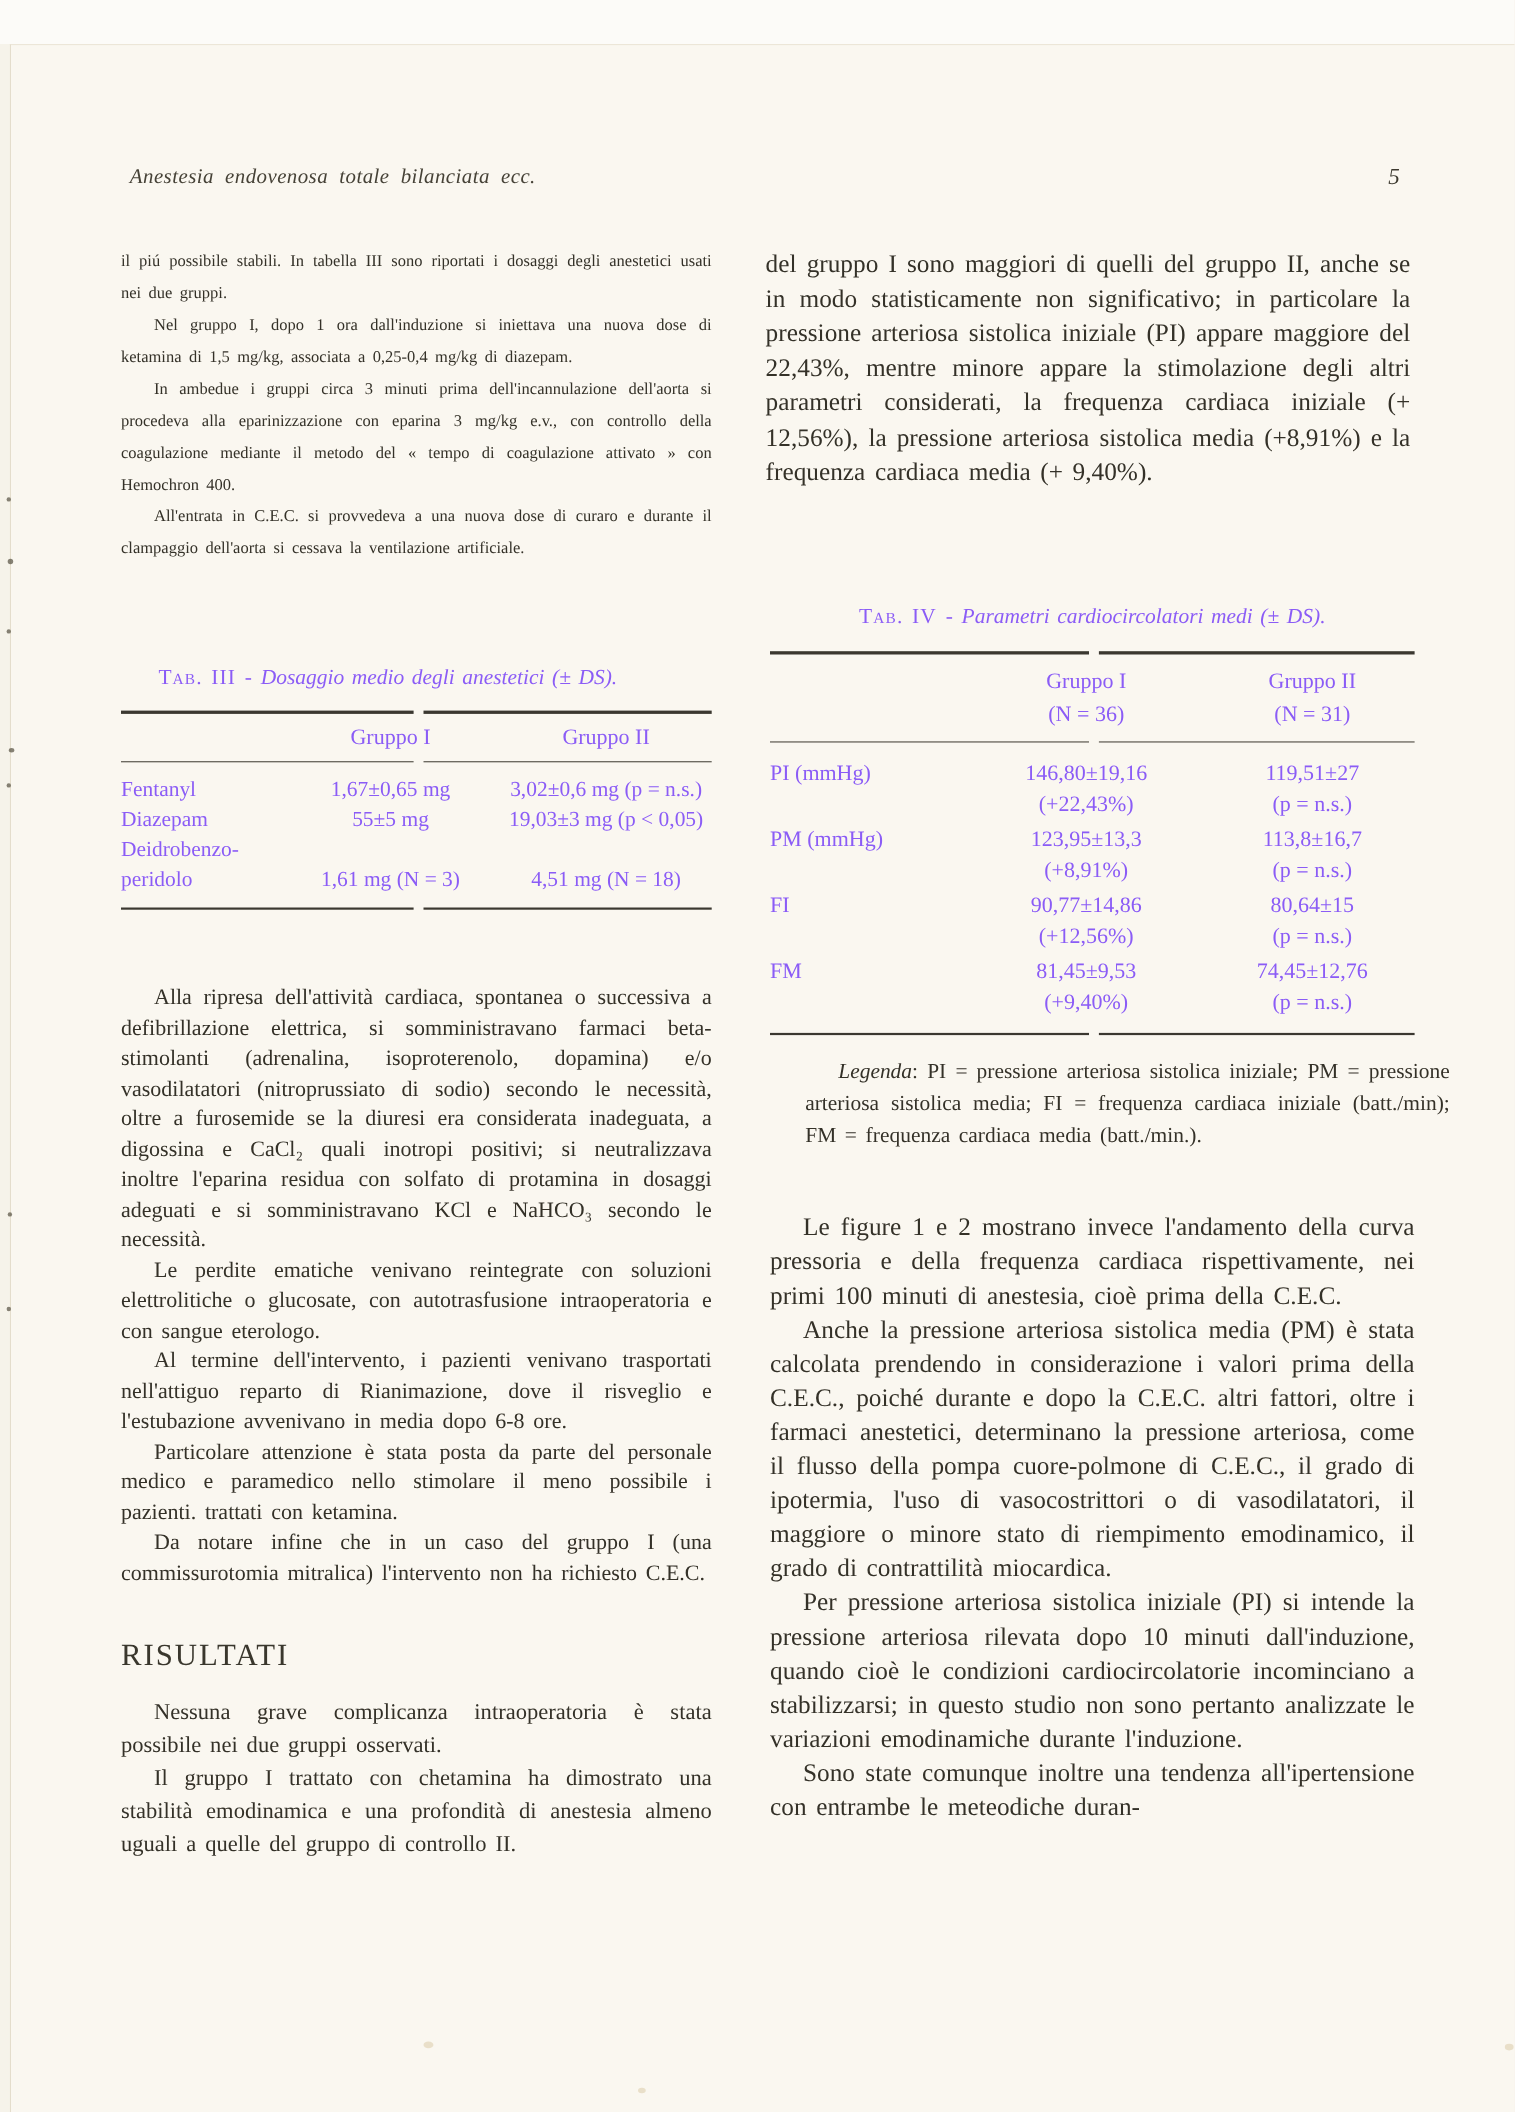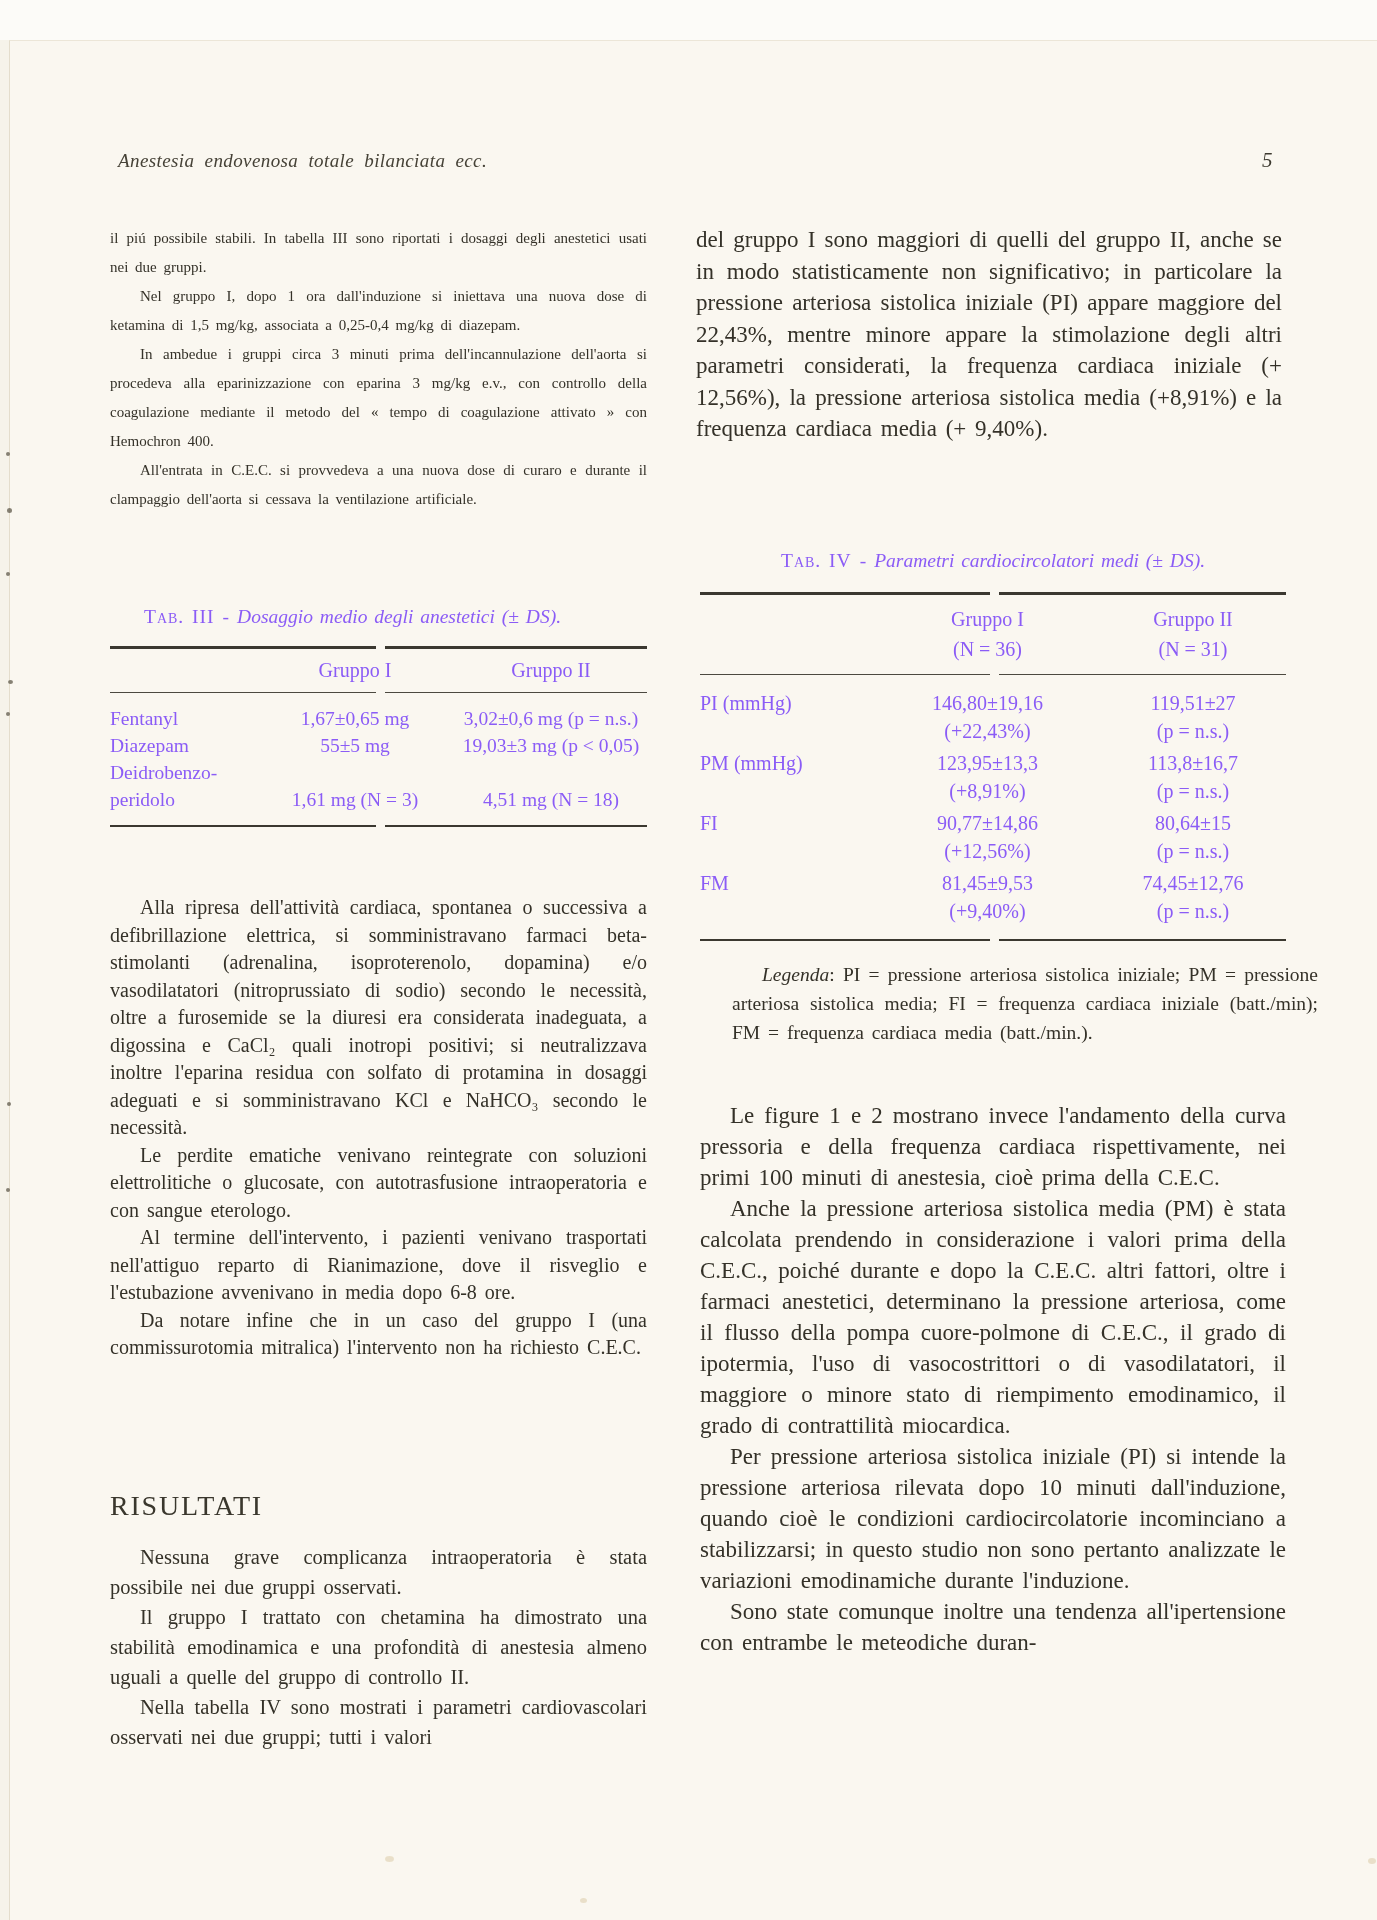--- a/index.html
+++ b/index.html
@@ -131,28 +131,28 @@
   <div class="rule th">
       <span class="seg1"></span>
       <span class="seg2"></span>
     </div>
 </div>
 
 <div class="col lflow2">
   <p class="ind">Alla ripresa dell'attività cardiaca, spontanea o successiva a defibrillazione elettrica, si somministravano farmaci beta-stimolanti (adrenalina, isoproterenolo, dopamina) e/o vasodilatatori (nitroprussiato di sodio) secondo le necessità, oltre a furosemide se la diuresi era considerata inadeguata, a digossina e CaCl₂ quali inotropi positivi; si neutralizzava inoltre l'eparina residua con solfato di protamina in dosaggi adeguati e si somministravano KCl e NaHCO₃ secondo le necessità.</p>
   <p class="ind">Le perdite ematiche venivano reintegrate con soluzioni elettrolitiche o glucosate, con autotrasfusione intraoperatoria e con sangue eterologo.</p>
   <p class="ind">Al termine dell'intervento, i pazienti venivano trasportati nell'attiguo reparto di Rianimazione, dove il risveglio e l'estubazione avvenivano in media dopo 6-8 ore.</p>
+  <p class="ind">Particolare attenzione è stata posta da parte del personale medico e paramedico nello stimolare il meno possibile i pazienti. trattati con ketamina.</p>
   <p class="ind">Da notare infine che in un caso del gruppo I (una commissurotomia mitralica) l'intervento non ha richiesto C.E.C.</p>
 </div>
 
 <div class="results-h">RISULTATI</div>
 <div class="col lflow3">
   <p class="ind">Nessuna grave complicanza intraoperatoria è stata possibile nei due gruppi osservati.</p>
   <p class="ind">Il gruppo I trattato con chetamina ha dimostrato una stabilità emodinamica e una profondità di anestesia almeno uguali a quelle del gruppo di controllo II.</p>
-  <p class="ind">Nella tabella IV sono mostrati i parametri cardiovascolari osservati nei due gruppi; tutti i valori</p>
 </div>
 
 <div class="col rtop">
   <p>del gruppo I sono maggiori di quelli del gruppo II, anche se in modo statisticamente non significativo; in particolare la pressione arteriosa sistolica iniziale (PI) appare maggiore del 22,43%, mentre minore appare la stimolazione degli altri parametri considerati, la frequenza cardiaca iniziale (+ 12,56%), la pressione arteriosa sistolica media (+8,91%) e la frequenza cardiaca media (+ 9,40%).</p>
 </div>
 
 <div class="tbl table4">
   <div class="caption">
     <span class="sc">Tab. IV</span><span class="dash">-</span><span class="it">Parametri cardiocircolatori medi (± DS).</span>
   </div>

